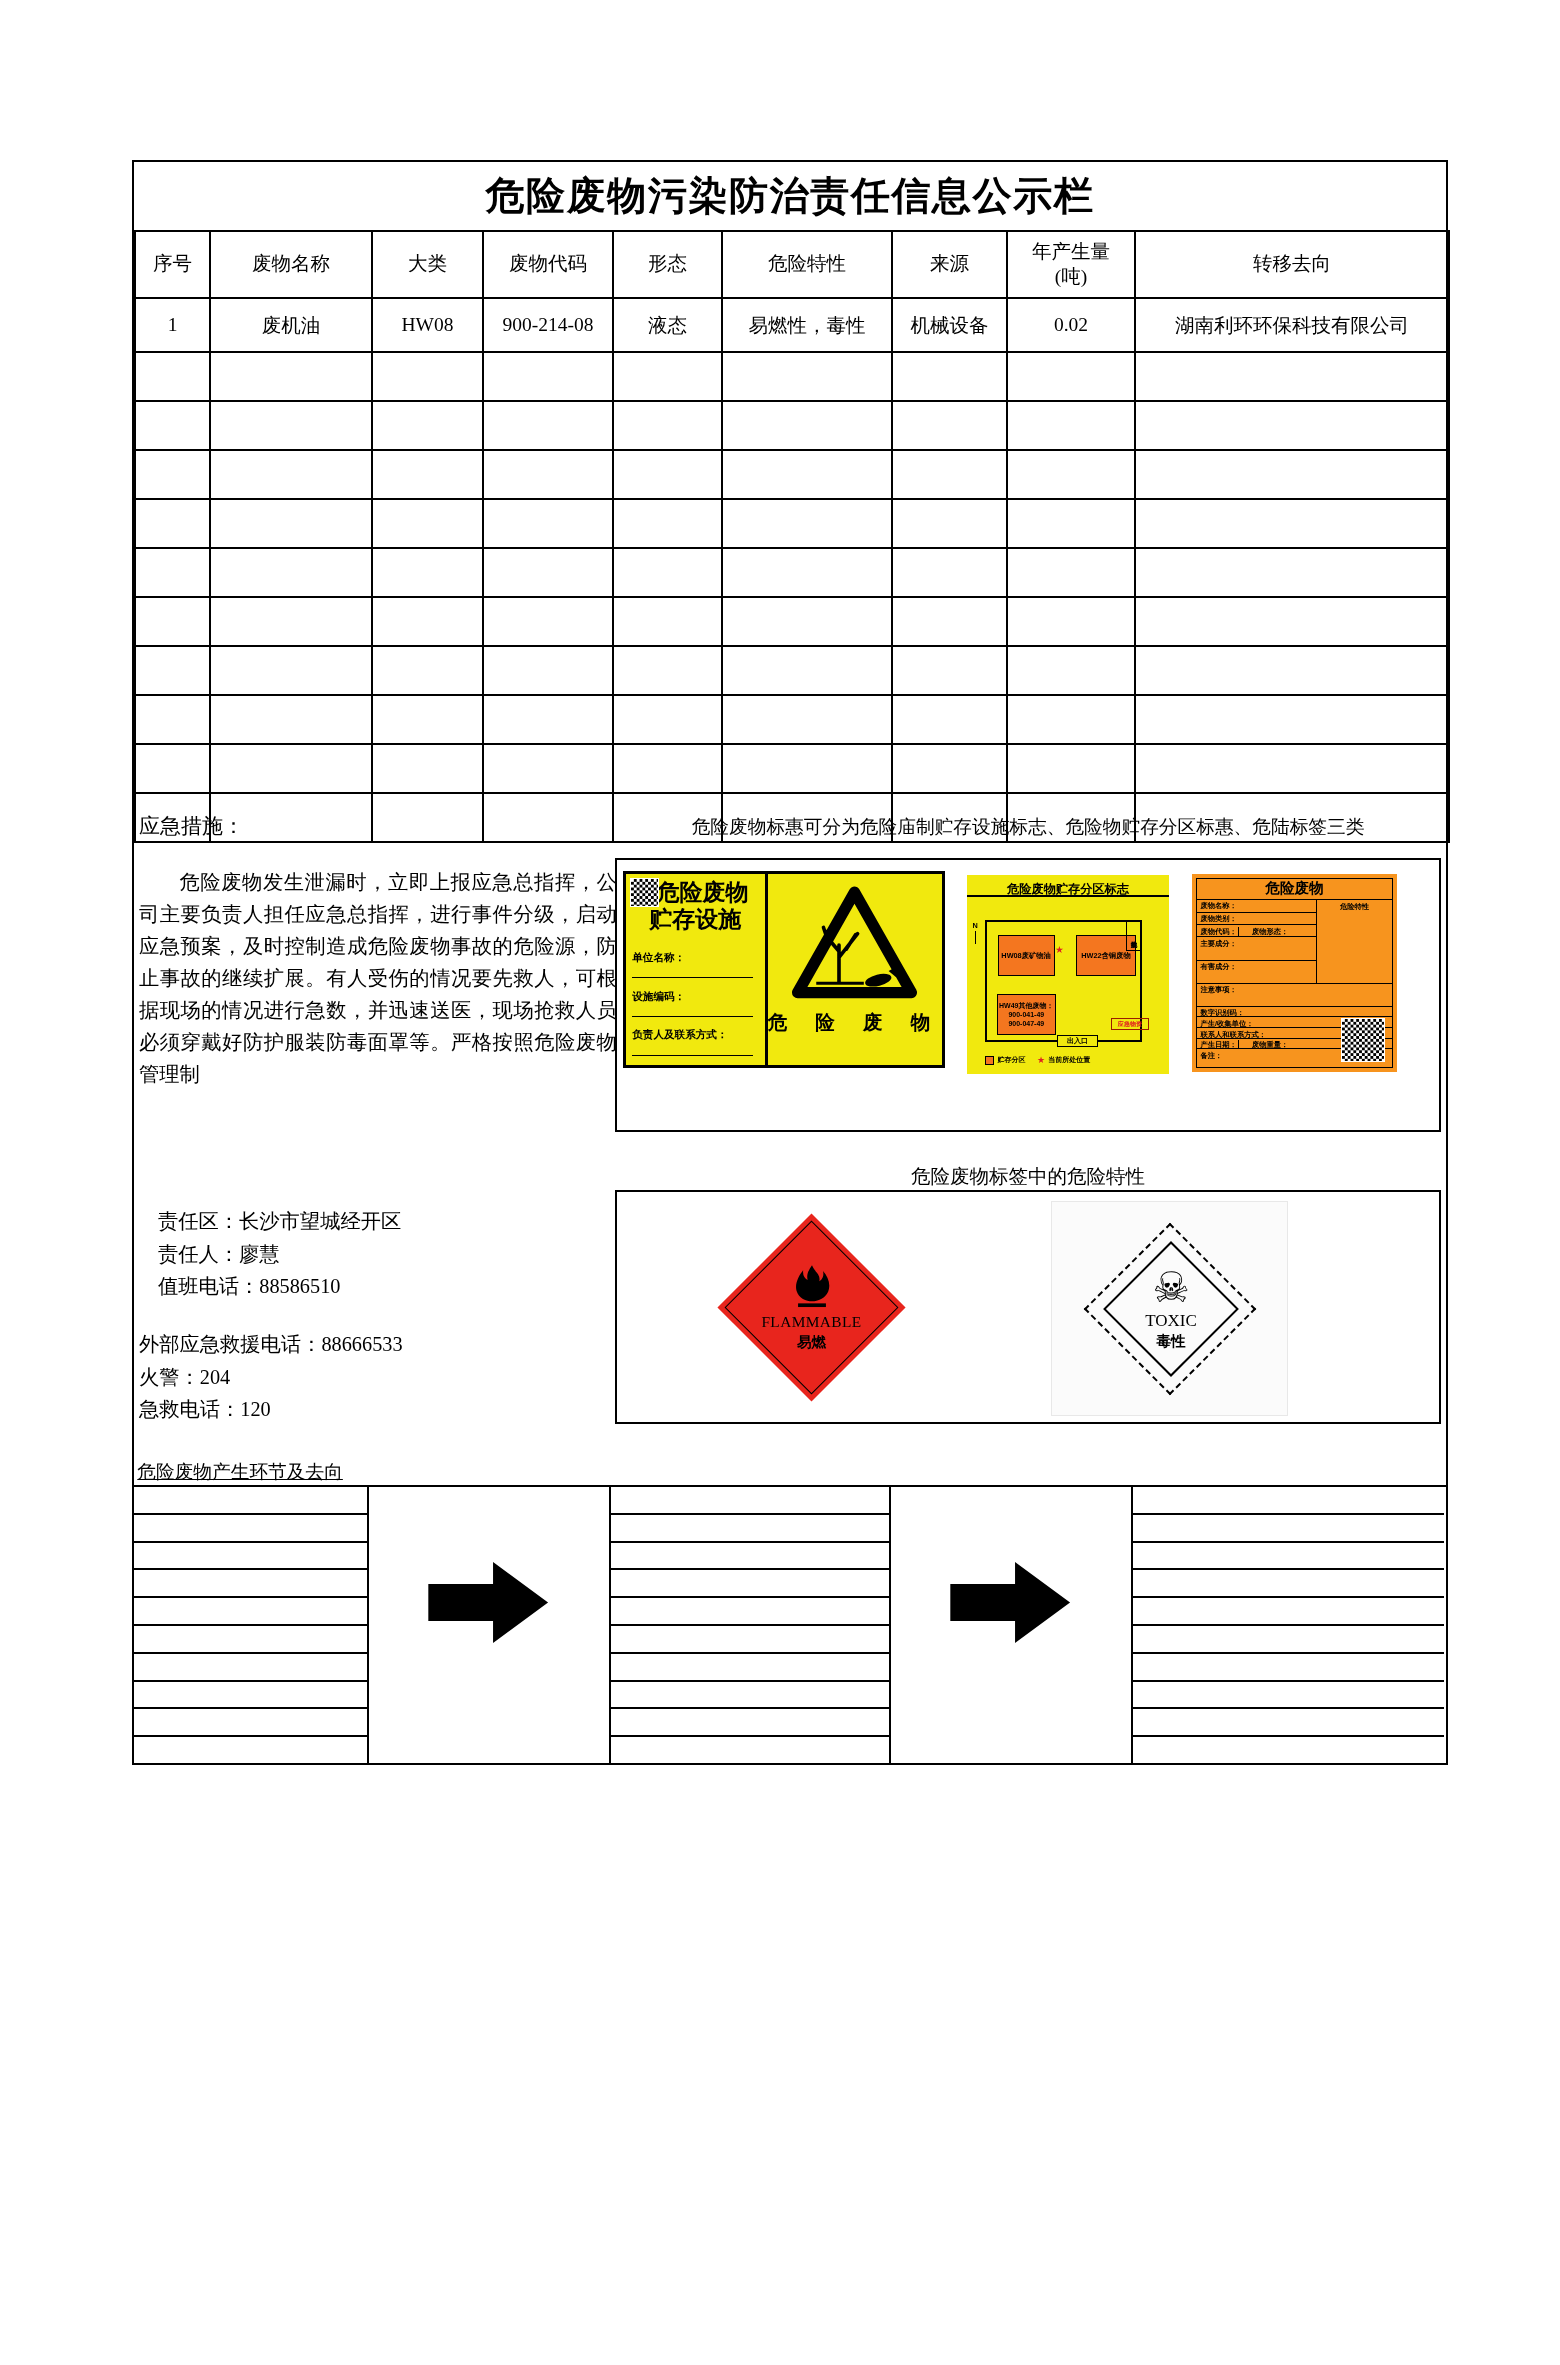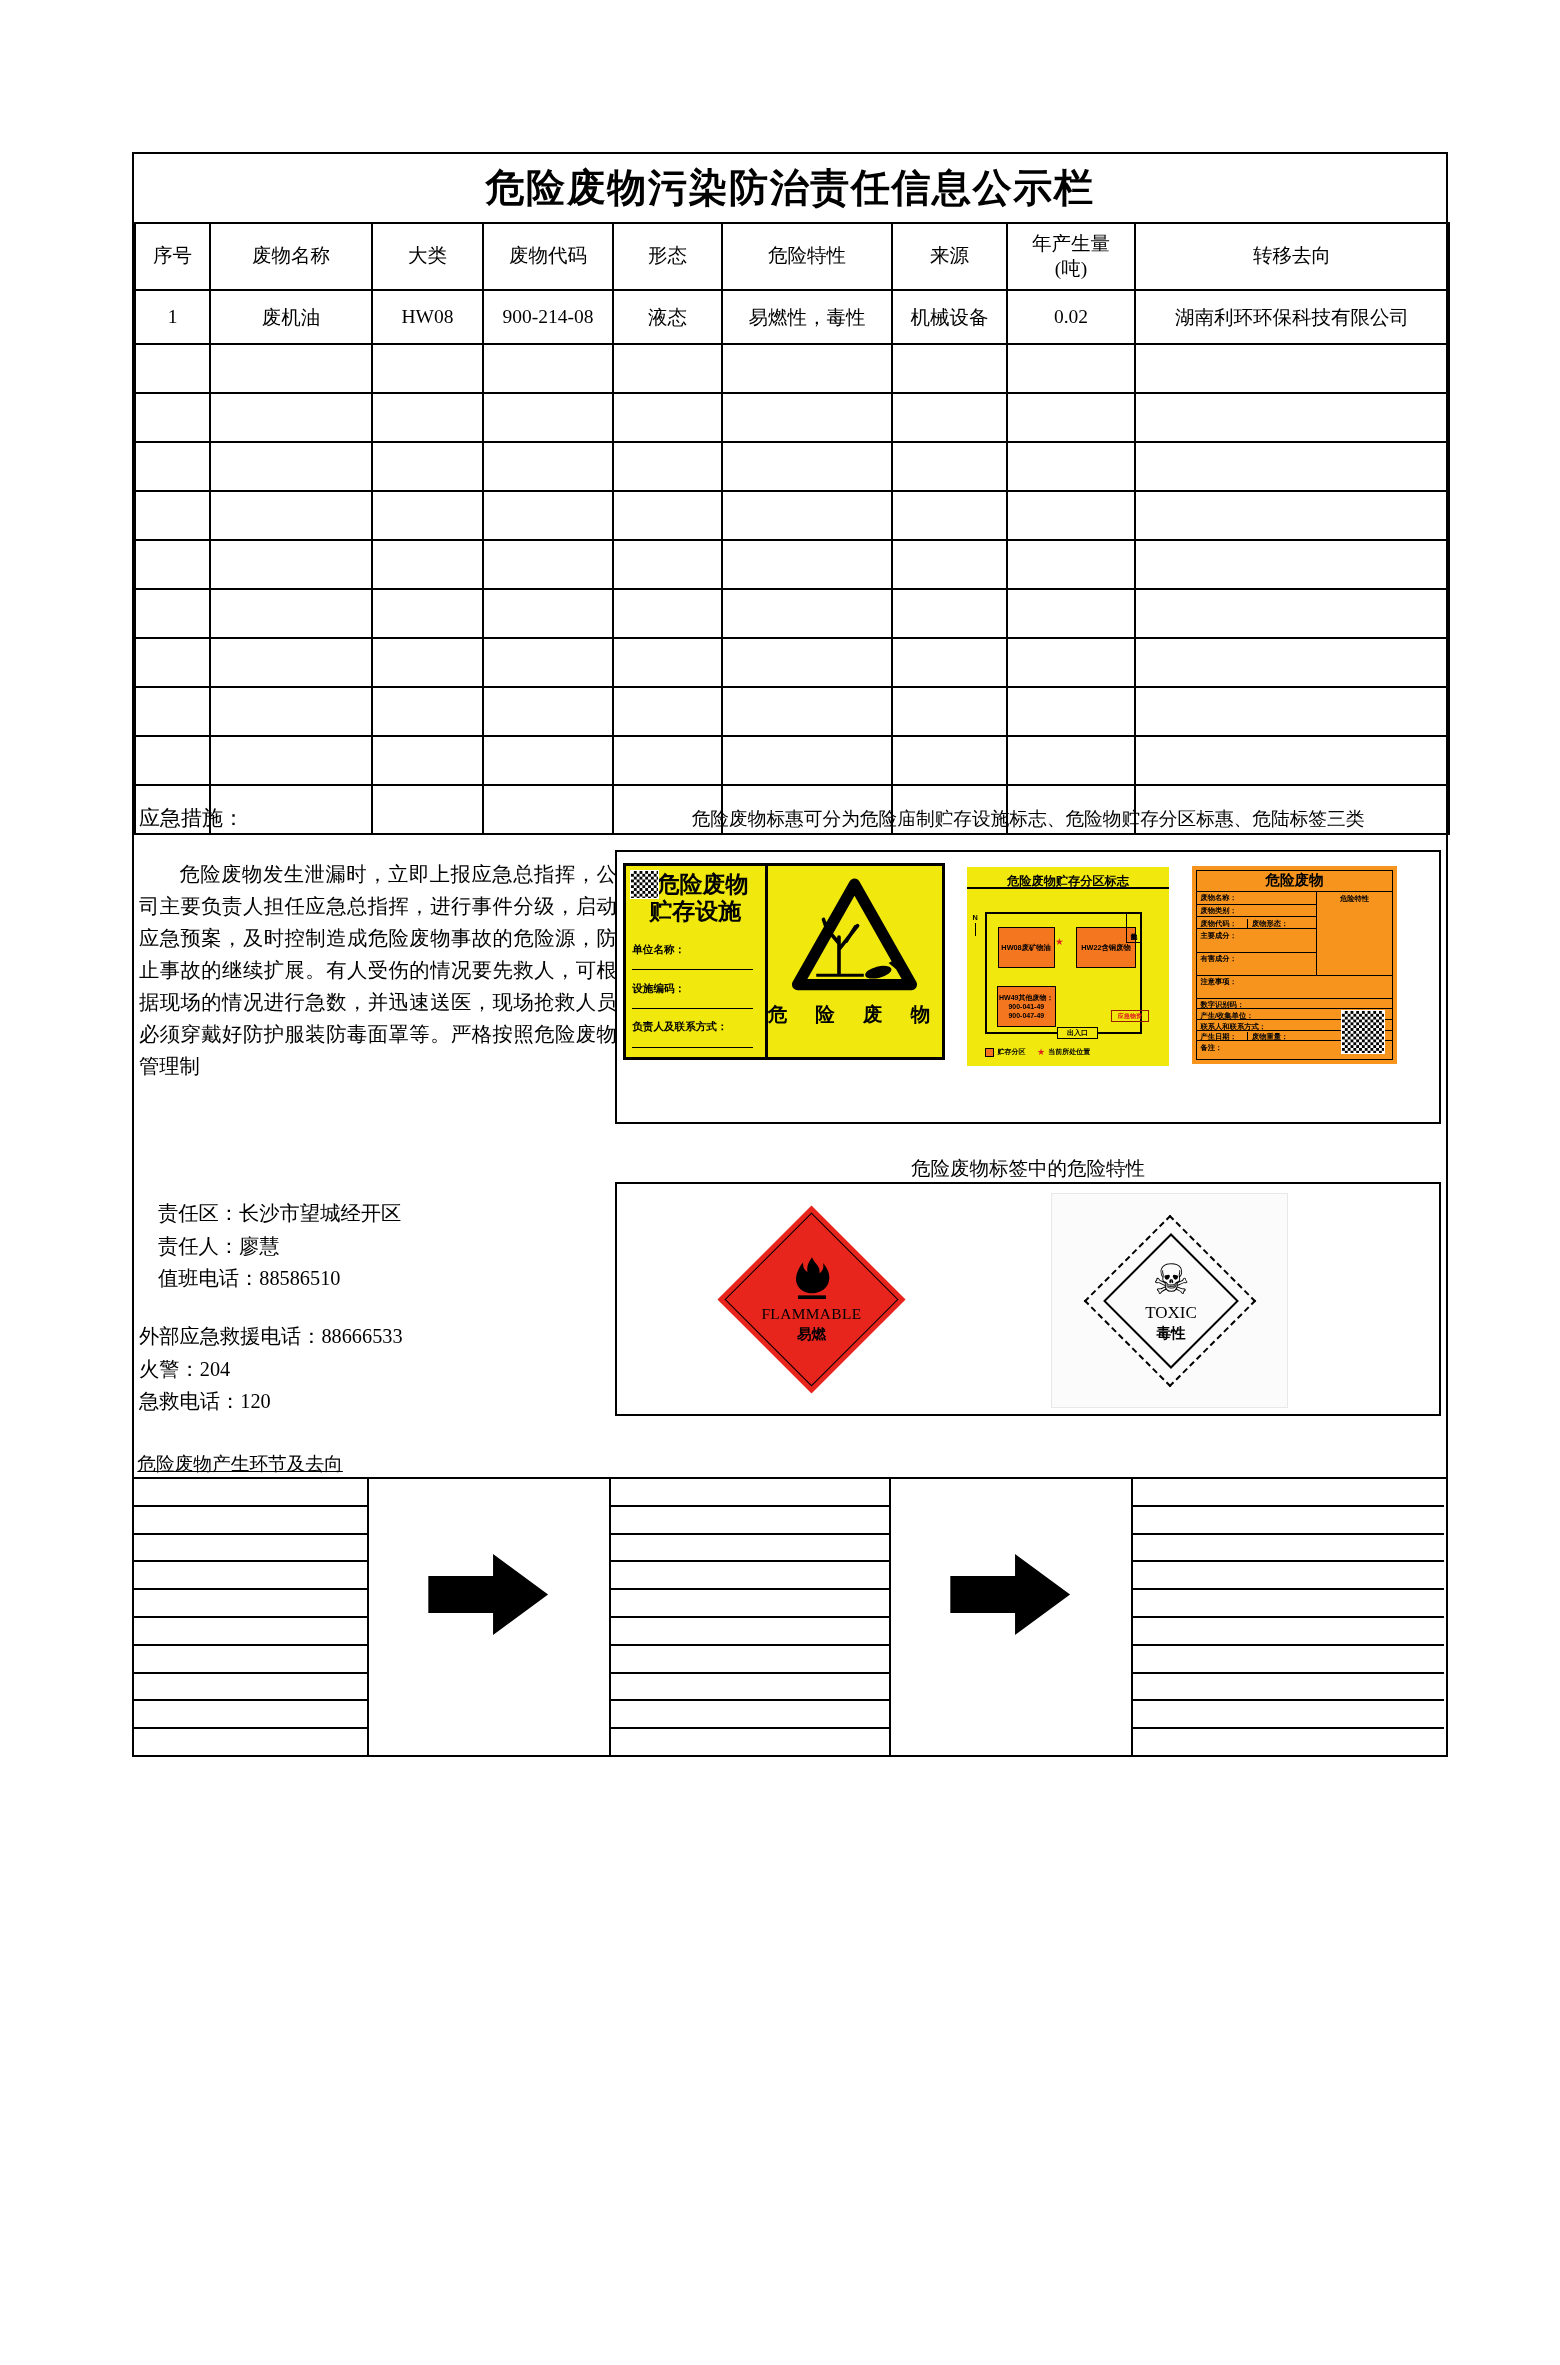--- a/index.html
+++ b/index.html
@@ -1,19 +1,19 @@
 <!DOCTYPE html>
 <html style="--sign-yellow: #f1e90e; --label-orange: #f7941e; --zone-orange: #f4761f; --flammable-red: #e8251d; --star-red: #e02020;font-size:13px"><head>
 <meta charset="utf-8">
 <style>
   html,body{margin:0;padding:0;background:#fff;}
   .page{position:relative;width:1560px;height:2366px;background:#fff;overflow:hidden;
         font-family:"Liberation Serif","DejaVu Serif",serif;color:#000;}
   .abs{position:absolute;}
-  .sheet{position:absolute;left:132px;top:152px;width:1312px;height:1601px;
+  .sheet{position:absolute;left:132px;top:160px;width:1312px;height:1601px;
          border:2.4px solid #000;box-sizing:content-box;}
   .doc-title{left:0;top:0;width:1312px;height:68px;line-height:68px;text-align:center;
              font-size:39px;font-weight:bold;letter-spacing:1.6px;}
   
   #waste-table{position:absolute;left:0;top:68px;width:1312px;border-collapse:collapse;table-layout:fixed;}
   #waste-table th,#waste-table td{border:2.4px solid #000;text-align:center;vertical-align:middle;
              font-weight:normal;font-family:inherit;overflow:hidden;}
   #waste-table tr.hdr th{height:63px;font-size:19.5px;white-space:pre-line;line-height:1.25;}
   #waste-table tr.data td{height:50px;font-size:19.5px;}
   #waste-table tr.empty td{height:45px;}
@@ -66,21 +66,21 @@
   .hwl-inner{position:absolute;left:4.1px;top:4.1px;right:4.1px;bottom:4.1px;border:1.6px solid #000;}
   .hwl-title{height:19.5px;line-height:19.5px;text-align:center;font-weight:bold;font-size:14.6px;}
   .hwl-grid{display:flex;border-top:1.6px solid #000;}
   .hwl-leftcol{width:119px;border-right:1.2px solid #000;}
   .hwl-rightcol{flex:1;font-size:7.3px;font-weight:bold;padding:2.4px 3.3px;}
   .hwl-row{font-size:7.3px;font-weight:bold;padding:1.6px 3.3px 0;box-sizing:border-box;}
   .hwl-leftcol .hwl-row{border-top:1.2px solid #000;}
   .hwl-leftcol .hwl-row:first-child{border-top:none;}
   .hwl-bot .hwl-row{border-top:1.2px solid #000;}
   .split{display:flex;}
-  .split .cell2{flex:1;border-left:1.2px solid #000;margin-left:10px;padding-left:4px;}
+  .split .cell2{flex:1;border-left:1.2px solid #000;margin-left:1px;padding-left:13px;}
   .hwl-qr{position:absolute;right:6.5px;bottom:4.9px;width:44px;height:44px;background-color:#fff;}
   
   .flam{position:absolute;left:128px;top:49px;width:133px;height:133px;background:var(--flammable-red);
         transform:rotate(45deg);box-sizing:border-box;}
   .flam::after{content:"";position:absolute;inset:4.9px;border:1.2px solid #000;}
   .diamond-content{position:absolute;inset:0;transform:rotate(-45deg);display:flex;flex-direction:column;
         align-items:center;justify-content:center;}
   .flam-en{font-size:15.4px;letter-spacing:0.4px;margin-top:3.3px;}
   .flam-zh{font-size:14.6px;font-weight:bold;margin-top:1.6px;}
   .toxcard{position:absolute;left:434px;top:9px;width:237px;height:215px;background:#fbfbfb;border:0.8px solid #e8e8e8;box-sizing:border-box;}

